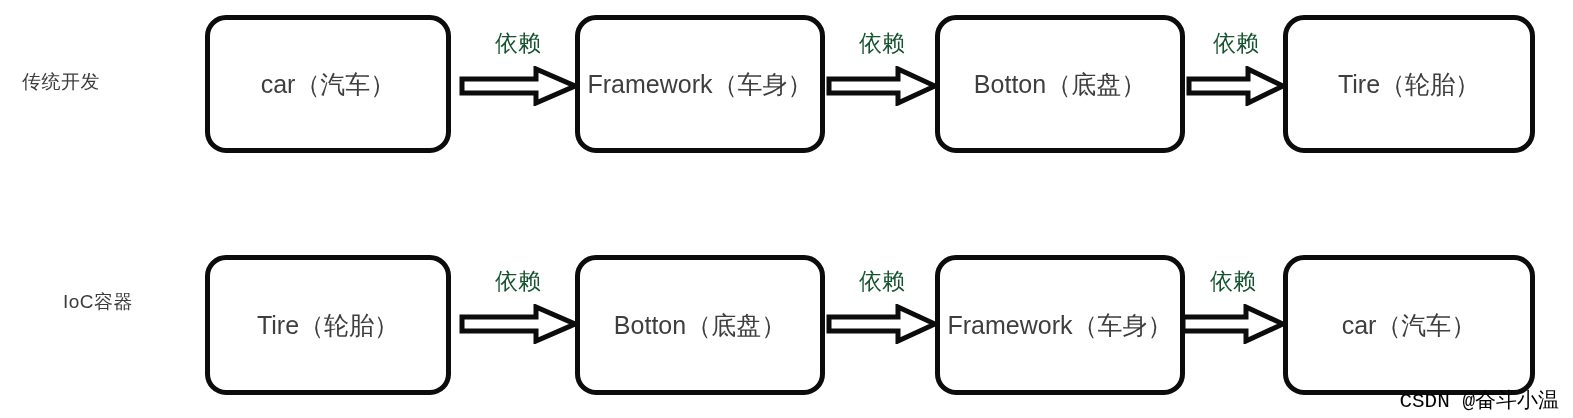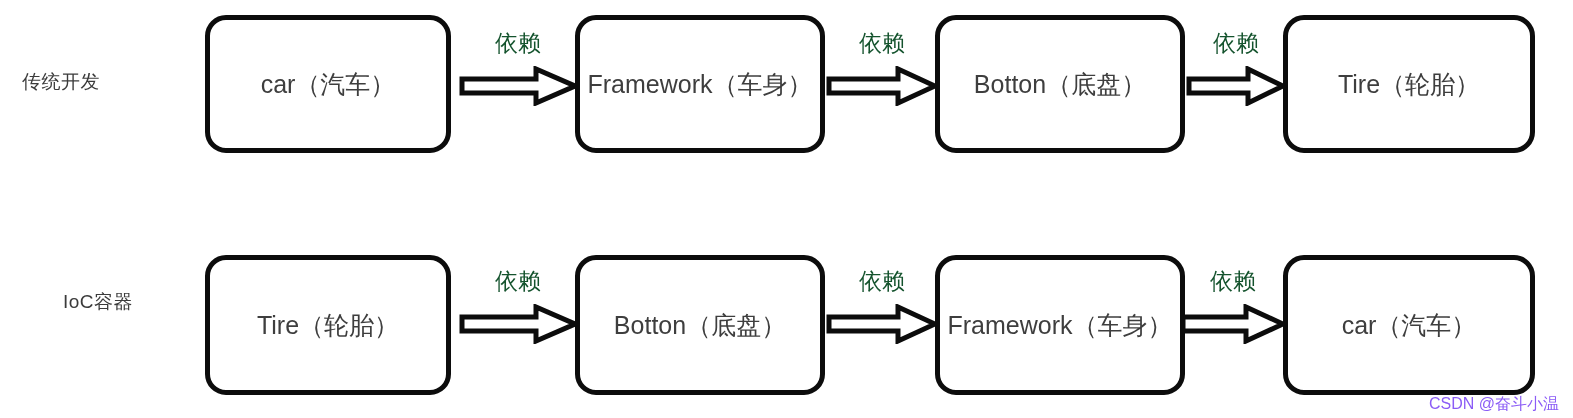--- a/index.html
+++ b/index.html
@@ -95,24 +95,25 @@
   
   .conn.c1r2 { left: 458px; top: 270px; width: 120px; }
   .conn.c2r2 { left: 826px; top: 270px; width: 112px; }
   .conn.c3r2 { left: 1180px; top: 270px; width: 106px; }
 
   
   .watermark {
     position: absolute;
     right: 14px;
     bottom: 6px;
-    color: #8b5cf6;
-    font-size: 16px;
+    color: #000000;
+    font-size: 21px;
     line-height: 1;
     white-space: nowrap;
+    font-family: Liberation Mono, monospace;
   }
 </style>
 </head>
 <body>
 
 <div class="canvas">
 
   <div class="row-label r1">传统开发</div>
 
   <div class="node n-r1 col1">

